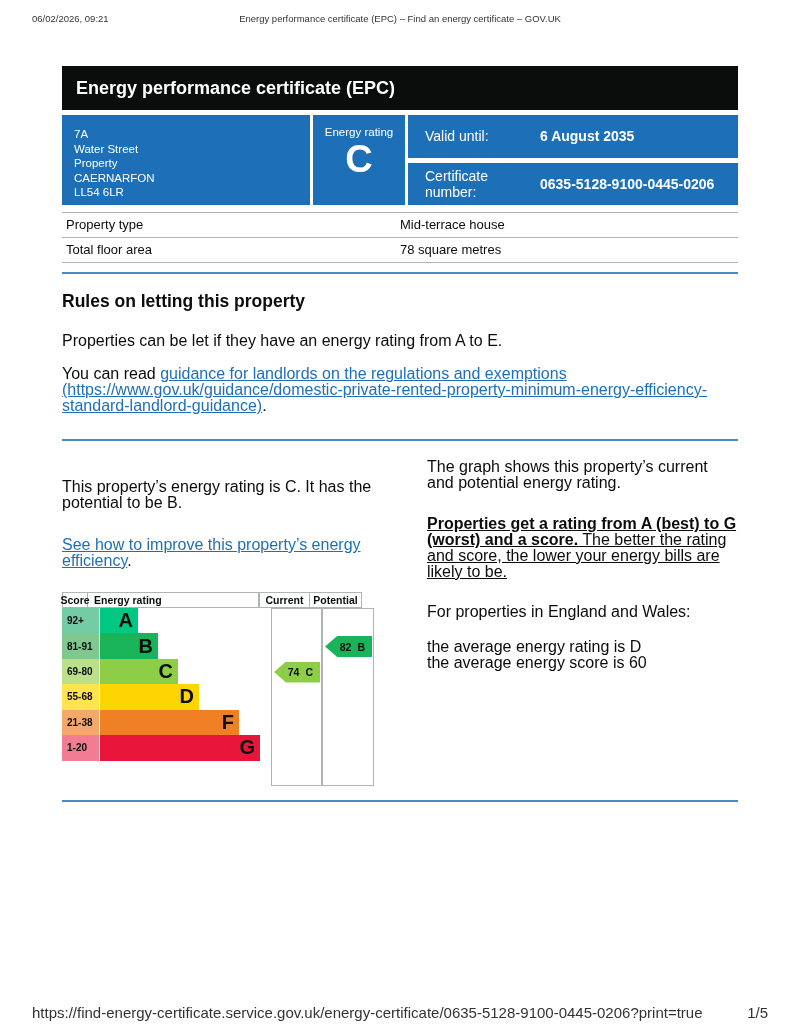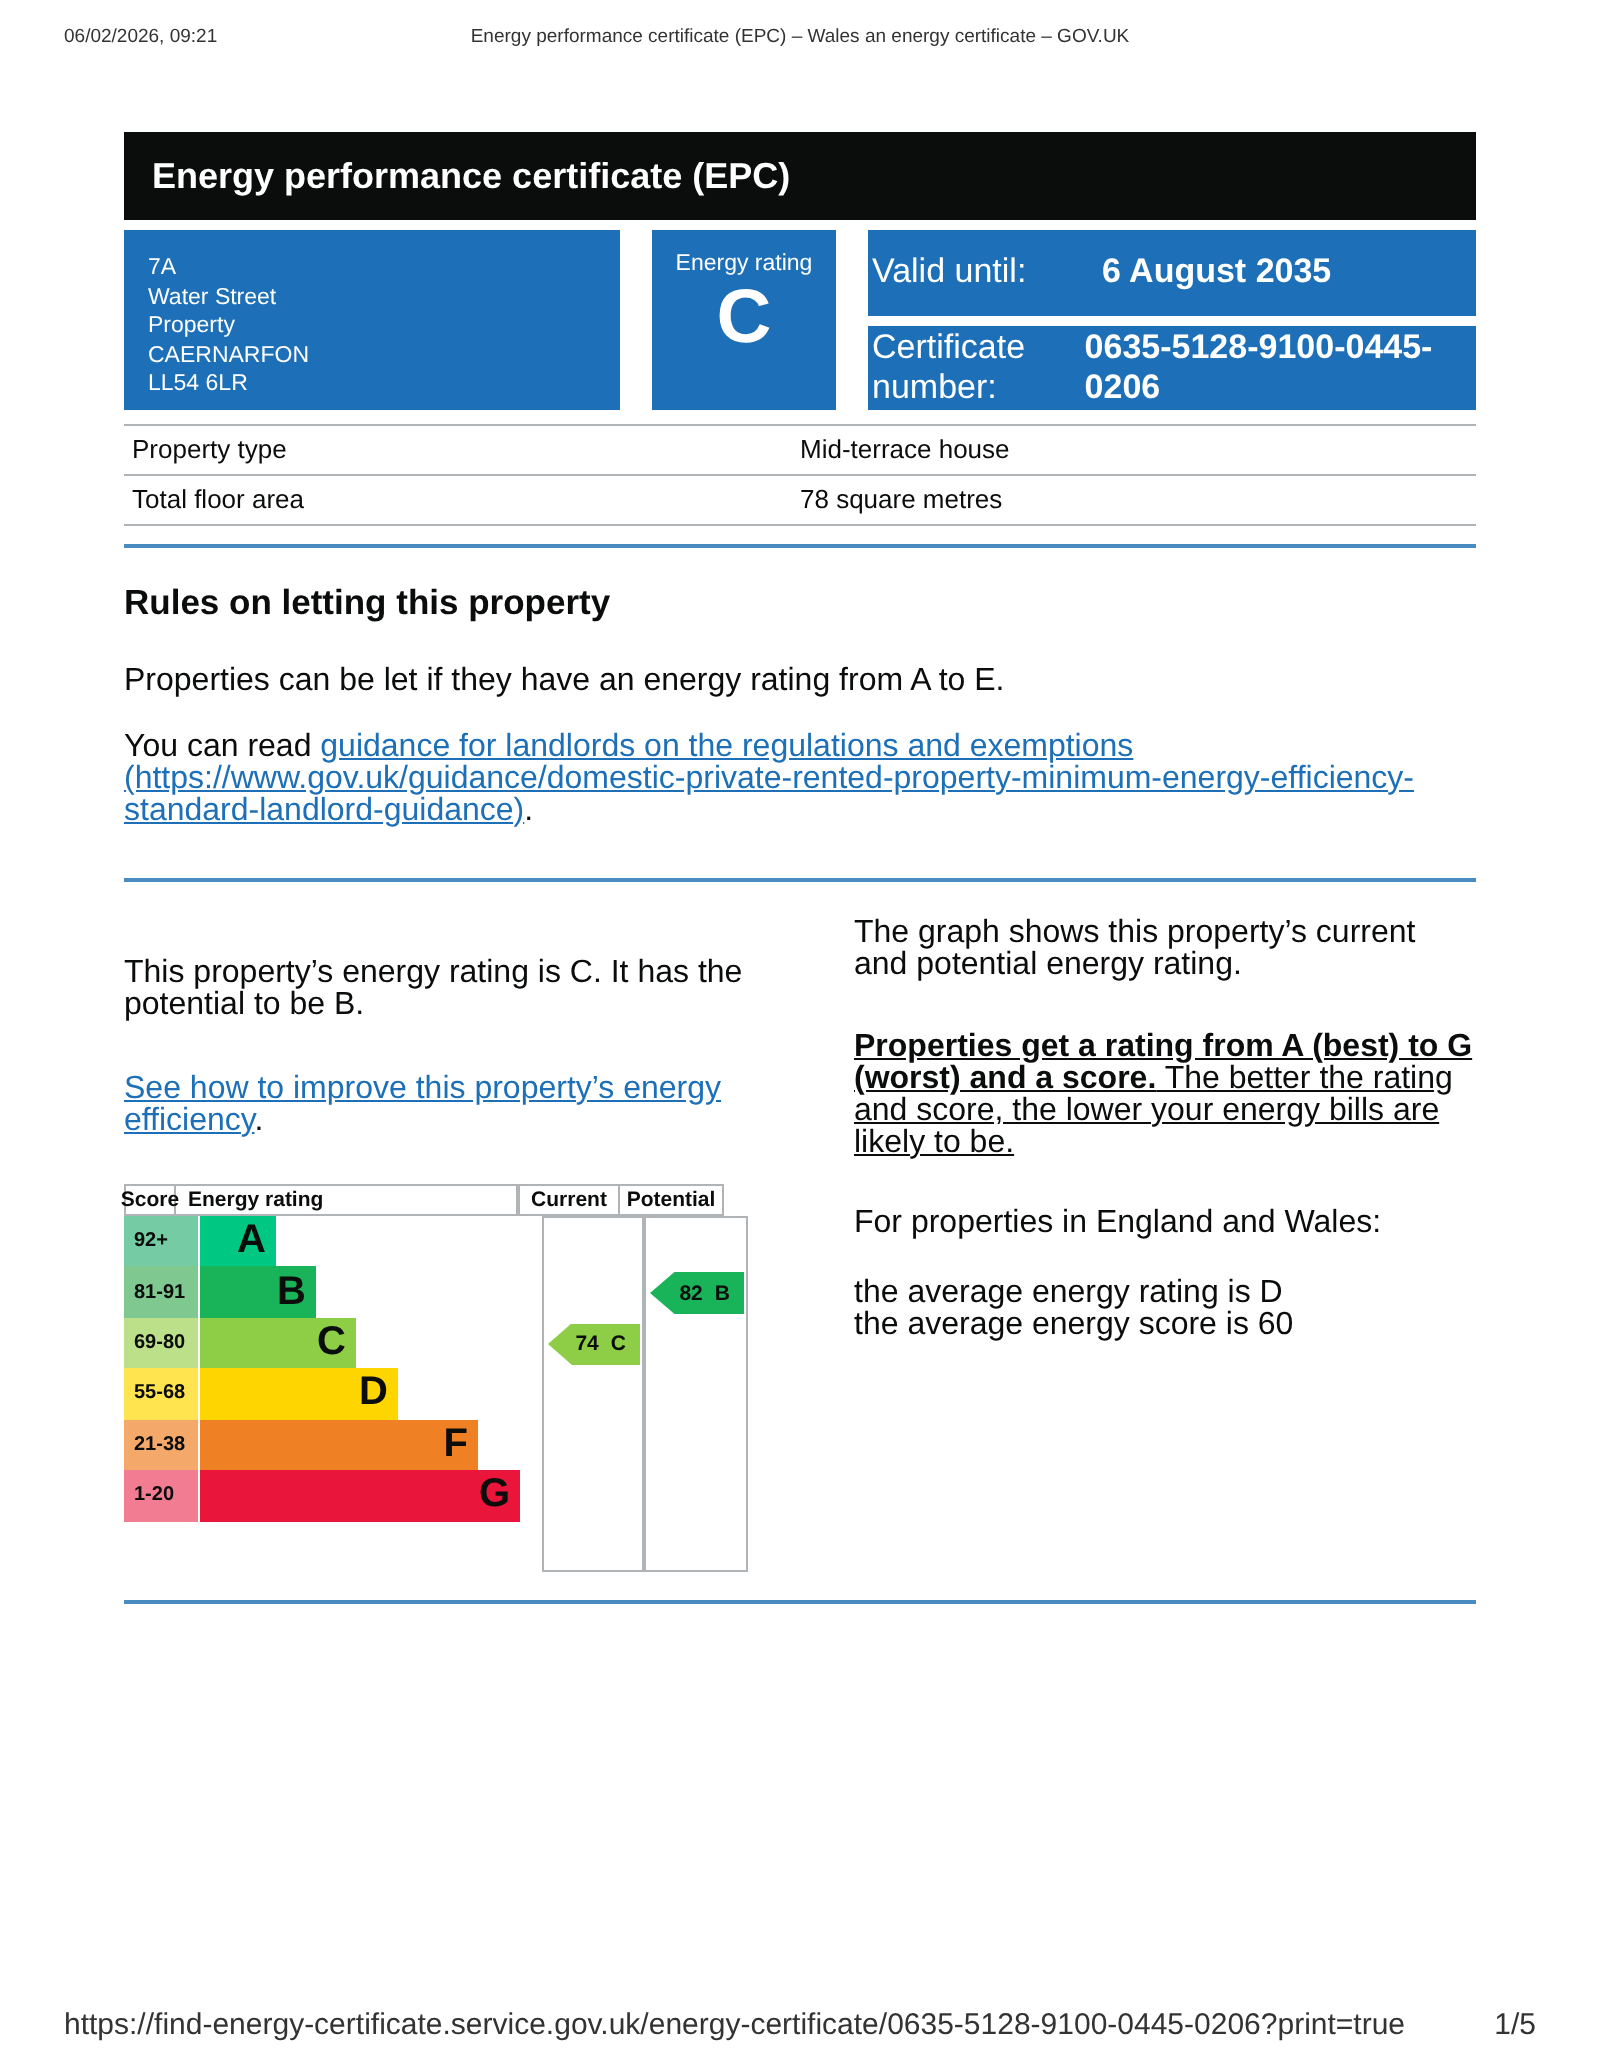--- a/index.html
+++ b/index.html
@@ -23,28 +23,28 @@
 
   
   .banner {
     background: #0b0c0c; color: #ffffff;
     height: 44px; line-height: 44px;
     font-size: 18px; font-weight: bold;
     padding-left: 14px;
   }
 
   
-  .summary { display: flex; gap: 16px; margin-top: 5px; height: 90px; }
+  .summary { display: flex; gap: 3px; margin-top: 5px; height: 90px; }
   .box { background: #1d70b8; color: #ffffff; }
   .address-box { width: 248px; padding: 12px 12px; font-size: 11.5px; line-height: 14.5px; }
   .rating-box { width: 92px; text-align: center; padding-top: 11px; }
   .rating-box .rating-label { font-size: 11.5px; }
   .rating-box .rating-letter { font-size: 38px; font-weight: bold; margin-top: 1px; line-height: 40px; }
   .meta-stack { flex: 1; display: flex; flex-direction: column; gap: 5px; }
-  .meta-box { flex: 1; display: flex; align-items: center; padding-left: 2px; font-size: 17px; }
+  .meta-box { flex: 1; display: flex; align-items: center; padding-left: 17px; font-size: 14px; }
   .meta-box .meta-label { width: 115px; }
   .meta-box .meta-value { font-weight: bold; }
 
   
   .facts { margin-top: 7px; border-top: 1px solid #b1b4b6; }
   .fact-row { display: flex; border-bottom: 1px solid #b1b4b6; padding: 4px 0 4px 4px; font-size: 13px; line-height: 16px; }
   .fact-label { width: 334px; }
 
   .hr-blue { height: 2px; background: #4a8cc2; border: 0; margin: 9px 0 0 0; }
 
@@ -93,21 +93,21 @@
   .arrow-current { left: 212px; width: 46px; top: 53.5px; }
   .arrow-potential { left: 263px; width: 47px; top: 28px; }
 
   .hr-3 { margin-top: 14px; }
 </style>
 </head>
 <body>
 
 <div class="print-header">
   <span>06/02/2026, 09:21</span>
-  <span class="ph-title">Energy performance certificate (EPC) – Wales an energy certificate – GOV.UK</span>
+  <span class="ph-title">Energy performance certificate (EPC) – Find an energy certificate – GOV.UK</span>
 </div>
 
 <div class="page">
 
   <div class="banner">
     <span>Energy performance certificate (EPC)</span>
   </div>
 
   <div class="summary">
     <div class="box address-box">

